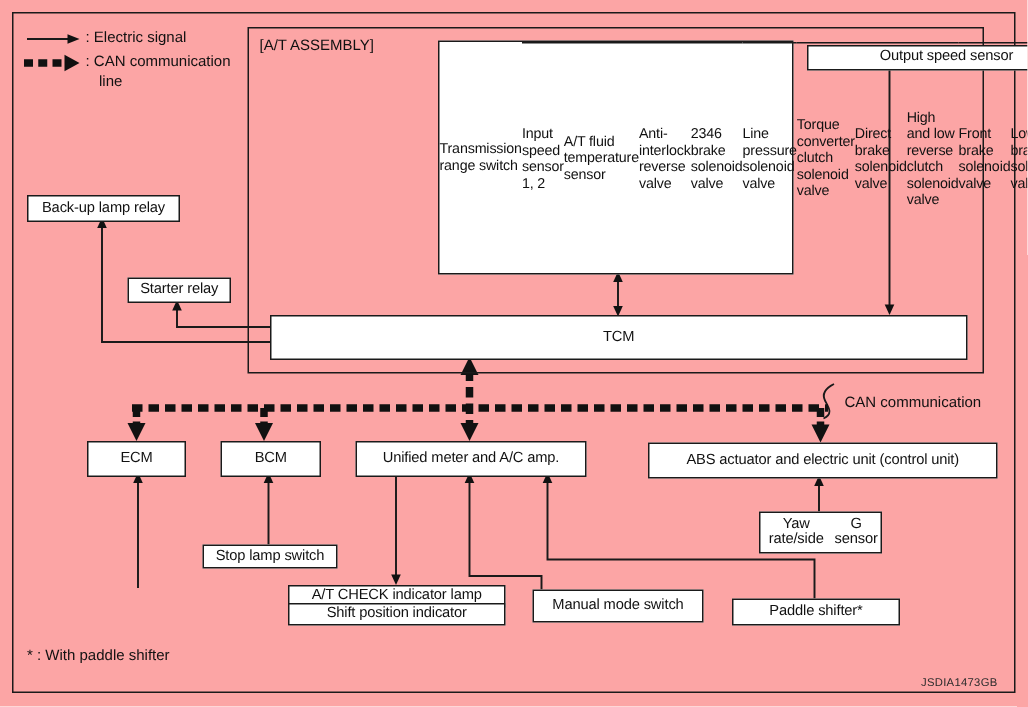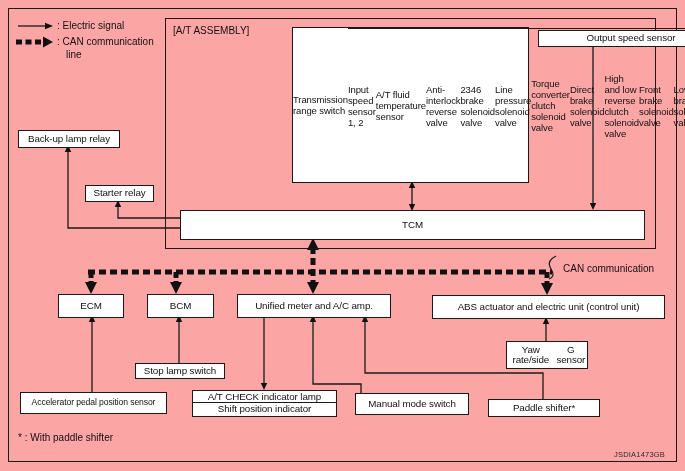--- a/index.html
+++ b/index.html
@@ -126,21 +126,20 @@
   <div class="node" style="left:147px;top:294px;width:65px;height:22px;">BCM</div>
   <div class="node" style="left:237px;top:294px;width:152px;height:22px;">Unified meter and A/C amp.</div>
   <div class="node" style="left:432px;top:295px;width:231px;height:22px;">ABS actuator and electric unit (control unit)</div>
 
   <div class="node" style="left:506px;top:341px;width:80px;height:26px;flex-direction:row;">
     <span>Yaw rate/side</span>
     <span>G sensor</span>
   </div>
 
   <div class="node" style="left:135px;top:363px;width:88px;height:14px;">Stop lamp switch</div>
-  <div class="node small" style="left:20px;top:392px;width:145px;height:20px;">Accelerator pedal position sensor</div>
 
   <div class="node" style="left:192px;top:390px;width:143px;height:13px;">A/T CHECK indicator lamp</div>
   <div class="node" style="left:192px;top:403px;width:143px;height:13px;margin-top:-1px;">Shift position indicator</div>
 
   <div class="node" style="left:355px;top:393px;width:112px;height:20px;">Manual mode switch</div>
   <div class="node" style="left:488px;top:399px;width:110px;height:16px;">Paddle shifter*</div>
 
   <div class="label" style="left:563px;top:263px;">CAN communication</div>
   <div class="label" style="left:18px;top:432px;">* : With paddle shifter</div>
   <div class="fig-id">JSDIA1473GB</div>

